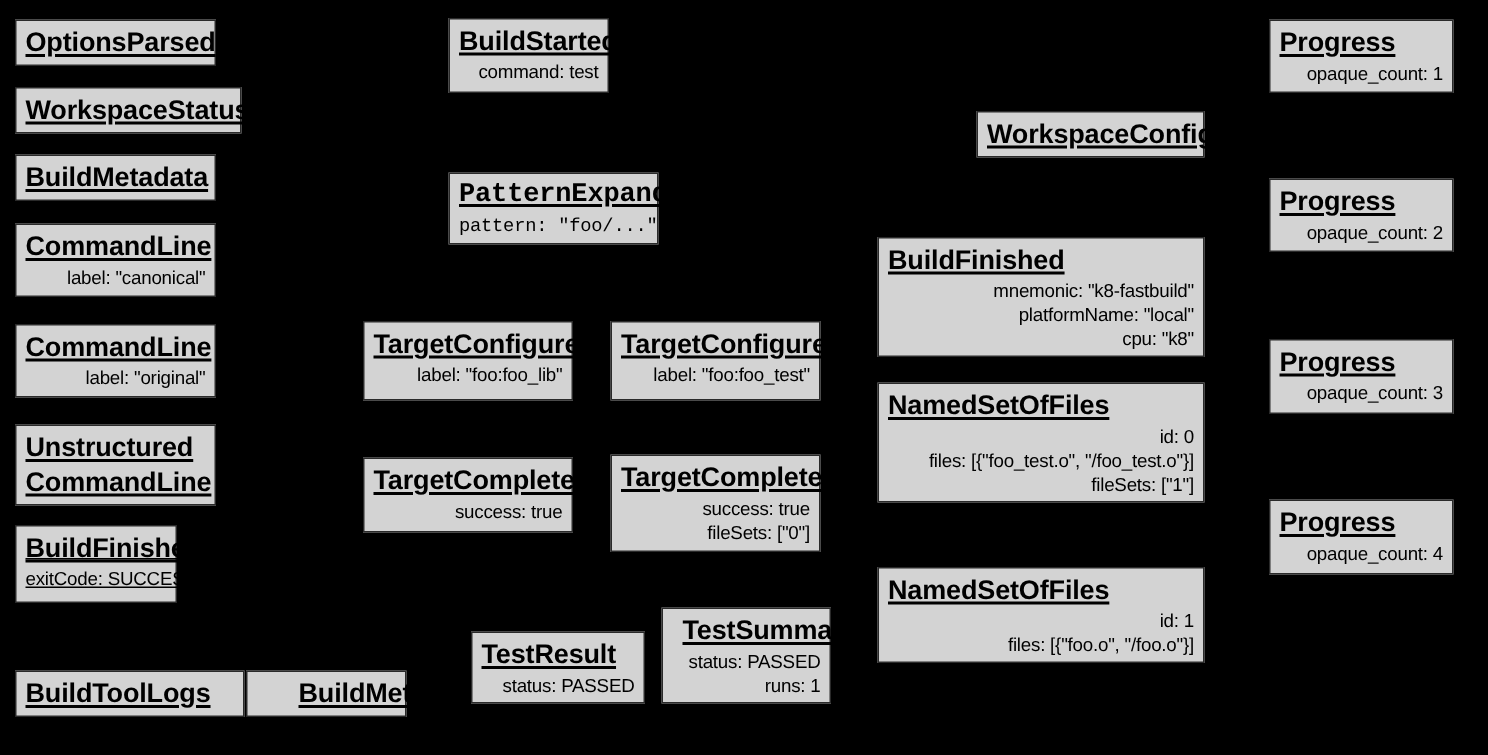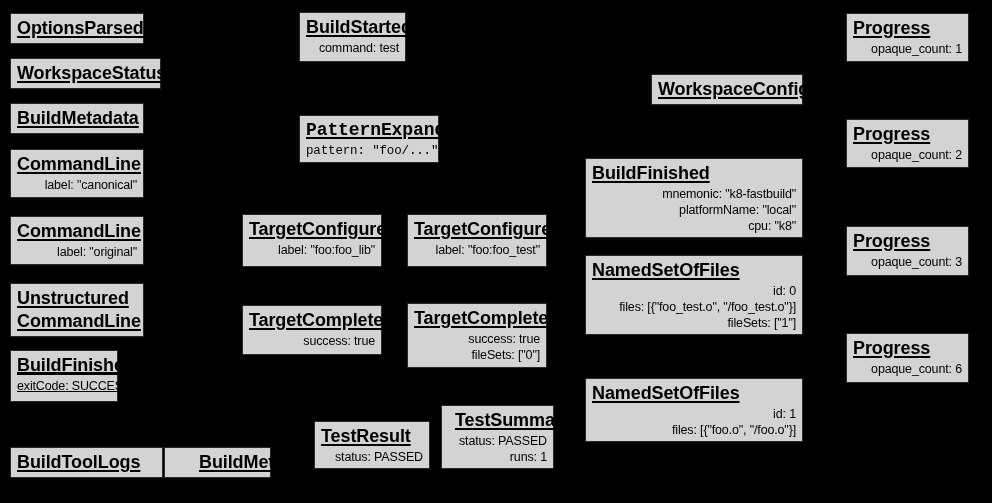--- a/index.html
+++ b/index.html
@@ -182,16 +182,16 @@
   </div>
     <div class="node" style="left: 846px; top: 226px; width: 123px; min-height: 50px;">
     <div class="node-title">Progress</div>
     <div class="node-body">
         <div>opaque_count: 3</div>
       </div>
   </div>
     <div class="node" style="left: 846px; top: 333px; width: 123px; min-height: 50px;">
     <div class="node-title">Progress</div>
     <div class="node-body">
-        <div>opaque_count: 6</div>
+        <div>opaque_count: 4</div>
       </div>
   </div>
   </div>
 
 </body></html>

